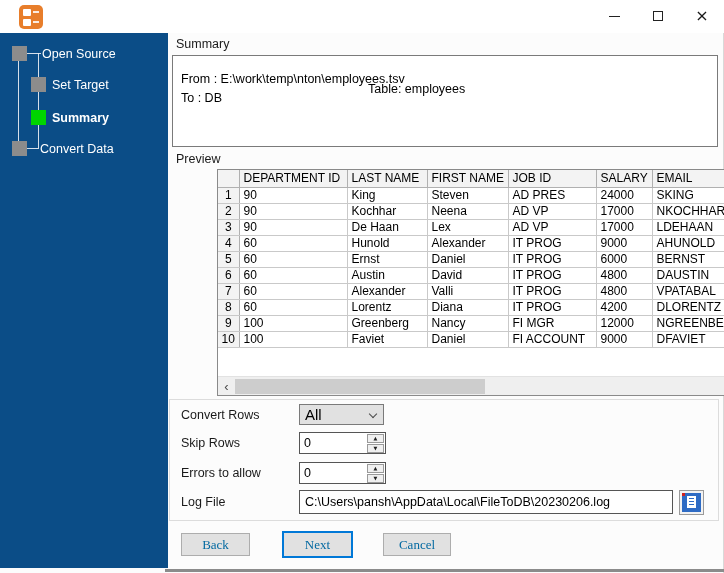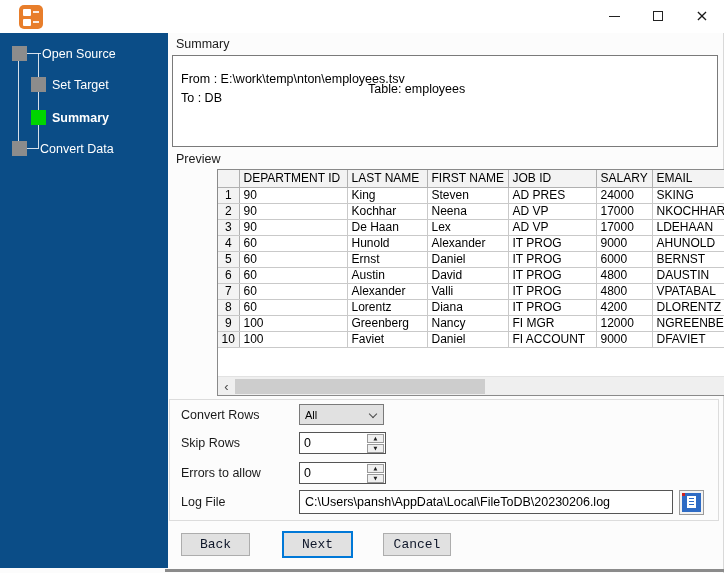--- a/index.html
+++ b/index.html
@@ -44,37 +44,37 @@
   td:first-child { background:#f3f3f3; text-align:center; padding:0 2px; border-right:1px solid #b0b0b0; }
   .hscroll { position:absolute; left:0; bottom:0; width:540px; height:19px; background:#efefef; border-top:1px solid #e2e2e2; }
   .hs-arrow { position:absolute; top:0; width:17px; height:19px; display:flex; align-items:center; justify-content:center; color:#4a4a4a; font-size:13px; }
   .hs-arrow.left { left:0; }
   .hs-arrow.right { right:0; }
   .hs-thumb { position:absolute; left:17px; top:2px; width:250px; height:15px; background:#cdcdcd; }
 
   
   .form-box { position:absolute; left:1px; top:366px; width:550px; height:122px; border:1px solid #dcdcdc; }
   .form-label { position:absolute; left:11px; font-size:12.5px; color:#1a1a1a; }
-  .dropdown { position:absolute; left:129px; top:4px; width:85px; height:21px; background:#e1e1e1; border:1px solid #7a7a7a; display:flex; align-items:center; font-size:11px; padding-left:5px; }
+  .dropdown { position:absolute; left:129px; top:4px; width:85px; height:21px; background:#e1e1e1; border:1px solid #7a7a7a; display:flex; align-items:center; font-size:15px; padding-left:5px; }
   .chev { position:absolute; right:7px; top:6px; width:6px; height:6px; border-right:1px solid #4a4a4a; border-bottom:1px solid #4a4a4a; transform:rotate(45deg); }
   .spinbox { position:absolute; left:129px; width:87px; height:22px; background:#fff; border:1px solid #555; }
   .spinbox input { position:absolute; left:0; top:0; width:66px; height:20px; border:none; outline:none; font-size:12.5px; padding-left:4px; font-family:"Liberation Sans",sans-serif; background:transparent; }
   .spin-btns { position:absolute; right:1px; top:0px; width:17px; height:20px; }
   .spin-btn { position:absolute; left:0; width:17px; height:9px; background:#f0f0f0; border:1px solid #9a9a9a; display:flex; align-items:center; justify-content:center; font-size:5px; color:#222; font-family:"DejaVu Sans", sans-serif; }
   .spin-btn.up { top:0.5px; }
   .spin-btn.down { top:10.5px; }
   .log-input { position:absolute; left:129px; top:90px; width:374px; height:24px; border:1px solid #555; background:#fff; font-size:12.5px; padding-left:5px; font-family:"Liberation Sans",sans-serif; outline:none; }
   .log-btn { position:absolute; left:509px; top:90px; width:25px; height:25px; background:#f2f2f2; border:1px solid #9a9a9a; }
   .log-btn .inner { position:absolute; left:2px; top:2px; right:2px; bottom:2px; background:#2E6BC4; }
   .log-btn .doc { position:absolute; left:5px; top:3px; width:9px; height:12px; background:#fff; }
   .log-btn .doc-line { position:absolute; left:2px; width:5px; height:1px; background:#2E6BC4; }
   .log-btn .red-dot { position:absolute; left:0px; top:0px; width:3px; height:3px; background:#cc2222; }
 
   
-  .btn { position:absolute; height:23px; background:#e1e1e1; border:1px solid #adadad; font-size:13px; color:#0f172a; display:flex; align-items:center; justify-content:center; font-family:Liberation Mono, monospace; }
+  .btn { position:absolute; height:23px; background:#e1e1e1; border:1px solid #adadad; font-size:13px; color:#0369a1; display:flex; align-items:center; justify-content:center; font-family:Liberation Serif, serif; }
   .btn-back { left:13px; top:500px; width:69px; }
   .btn-next { left:114px; top:498px; width:71px; height:27px; border:2px solid #0078D7; }
   .btn-cancel { left:215px; top:500px; width:68px; }
 
   .bottom-shadow { position:absolute; left:165px; top:569px; width:559px; height:3px; background:#8b8b8b; }
 </style>
 </head>
 <body>
 
 <div class="window">

